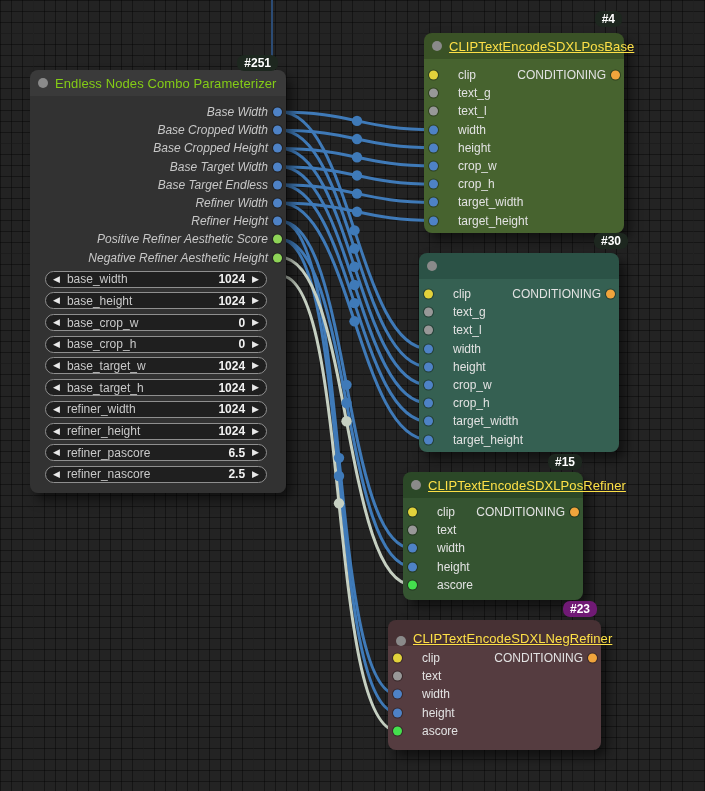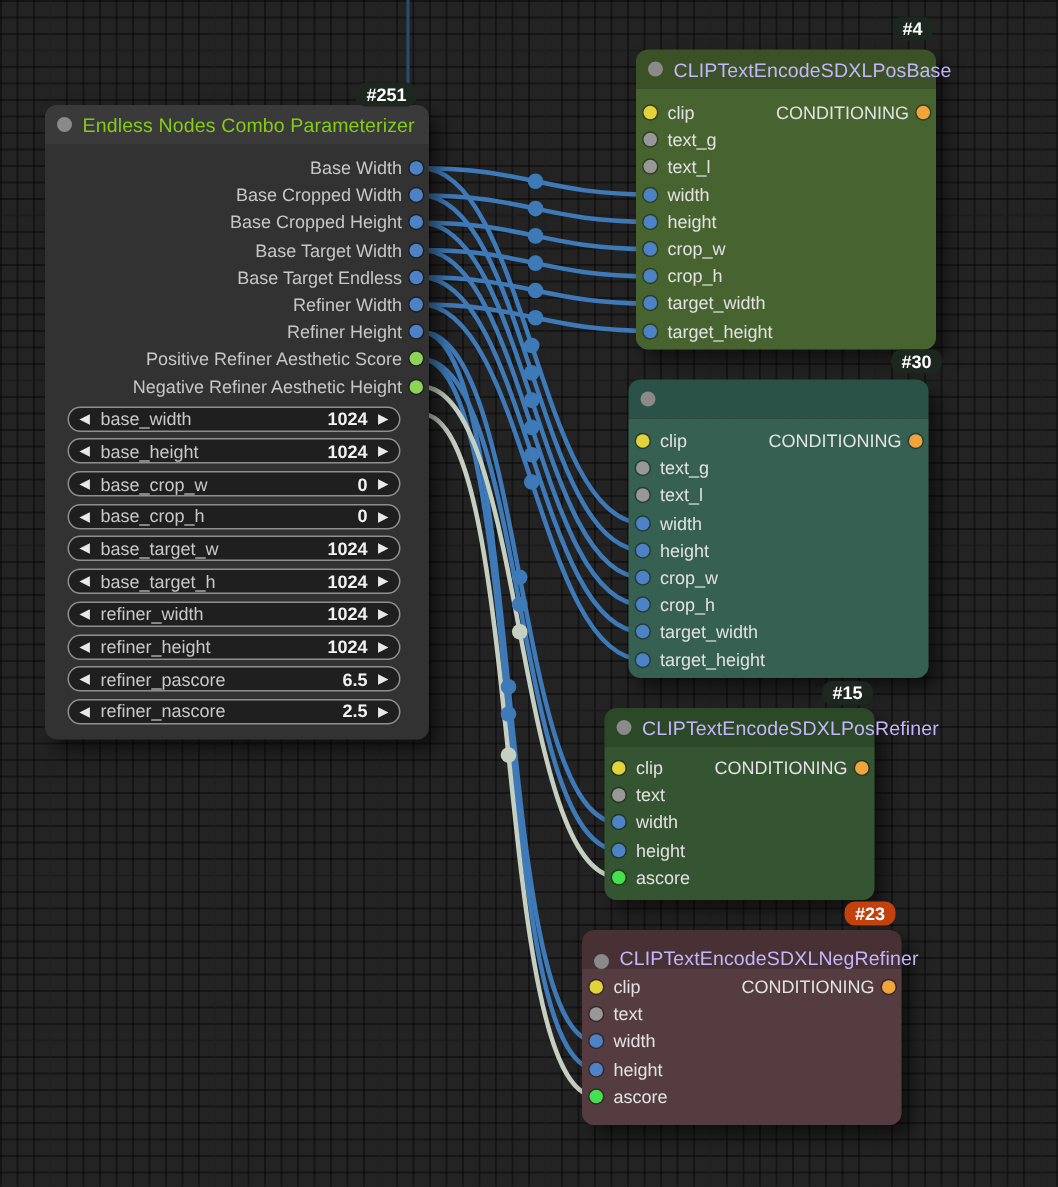--- a/index.html
+++ b/index.html
@@ -24,27 +24,27 @@
     font-size:12px;
   }
   .titlebar{
     height:26px;border-radius:8px 8px 0 0;
     display:flex;align-items:center;gap:7px;padding-left:8px;
     white-space:nowrap;
   }
   .tdot{width:10px;height:10px;border-radius:50%;background:#8a8a8a;flex:0 0 auto;}
   .title-text{font-size:13px;letter-spacing:0.1px;}
   .dark-node .title-text{color:#84cc16;}
-  .colored .title-text{color:#c4b5fd;}
+  .colored .title-text{color:#fde047;text-decoration:underline;}
   .nbody{border-radius:0 0 8px 8px;}
   .slot{position:relative;height:18.2px;display:flex;align-items:center;}
   .slabel{line-height:1;}
-  .dark-node .slabel{color:#c7c7c7;}
+  .dark-node .slabel{color:#c7c7c7;font-style:italic;}
   .colored .slabel{color:#e2e2e2;}
-  .in-label{margin-left:21px;}
+  .in-label{margin-left:34px;}
   .out-label{margin-left:auto;margin-right:18px;}
   .dot{
     width:9px;height:9px;border-radius:50%;
     position:absolute;top:50%;transform:translateY(-50%);
     box-shadow:0 0 0 1px rgba(0,0,0,0.35);
   }
   .in-dot{left:5px;}
   .out-dot{right:4px;}
   .badge{
     position:absolute;height:16px;line-height:16px;
@@ -342,21 +342,21 @@
           </div>
         <div class="slot">
             <span class="dot in-dot" style="background: rgb(68, 224, 77);"></span>
             <span class="slabel in-label">ascore</span>
           </div>
       </div>
     </div>
   </div>
 
   <div class="node colored" style="left:388px;top:620px;width:213px;">
-    <div class="badge" style="top: -19px; right: 4px; background: #c2410c; color: rgb(255, 255, 255);">#23</div>
+    <div class="badge" style="top: -19px; right: 4px; background: #701a75; color: rgb(255, 255, 255);">#23</div>
     <div class="titlebar" style="background: rgb(71, 49, 52); align-items: flex-end;">
       <span class="tdot"></span>
       <span class="title-text">CLIPTextEncodeSDXLNegRefiner</span>
     </div>
     <div class="nbody" style="background: rgb(85, 60, 64);">
       <div class="slots" style="padding-top:3px;padding-bottom:10px;">
         <div class="slot">
             <span class="dot in-dot" style="background: rgb(226, 210, 59);"></span>
             <span class="slabel in-label">clip</span>
             <span class="slabel out-label">CONDITIONING</span>

